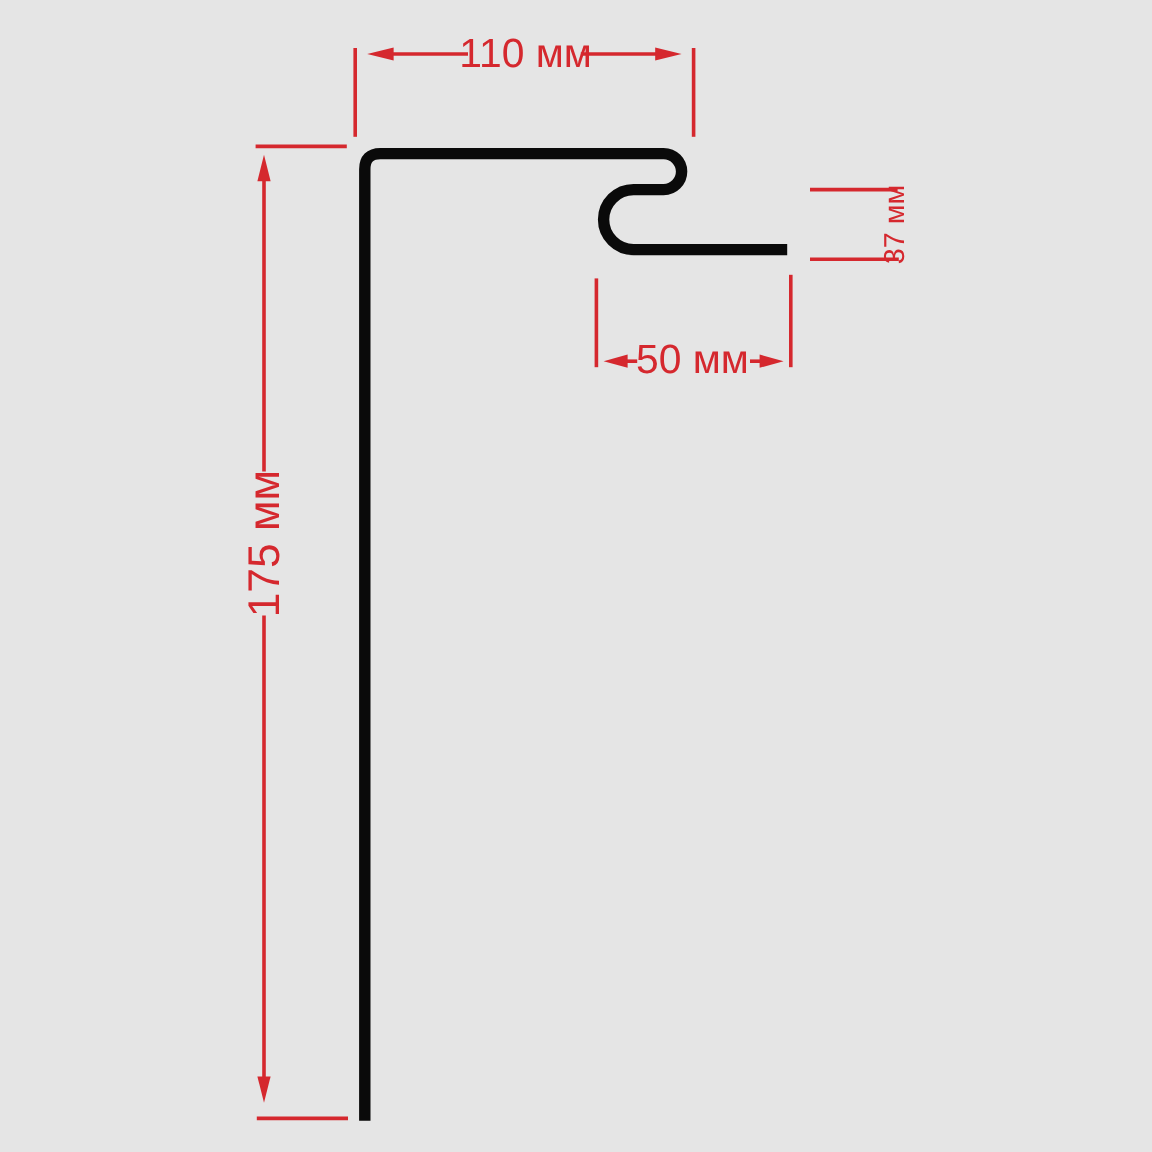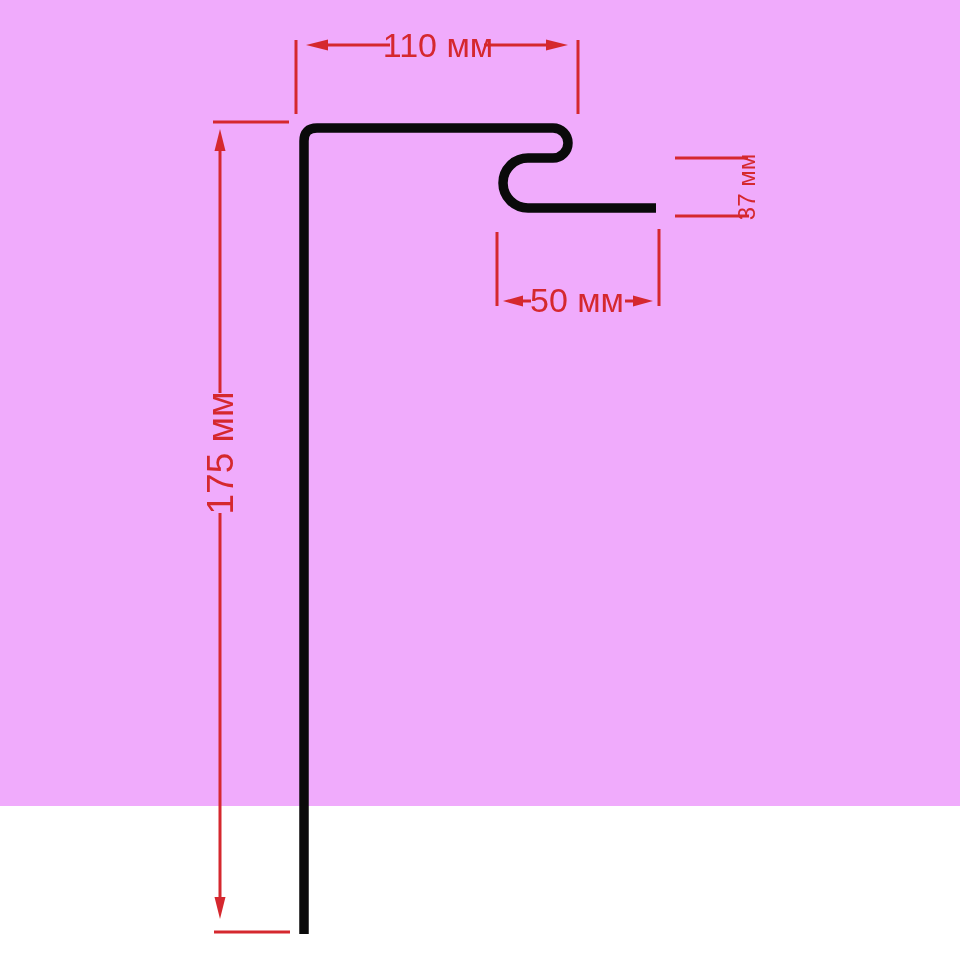--- a/index.html
+++ b/index.html
@@ -7,22 +7,22 @@
     padding: 0;
     background: #ffffff;
     width: 960px;
     height: 960px;
     overflow: hidden;
     font-family: "Liberation Sans", "DejaVu Sans", sans-serif;
   }
   .stage {
     position: relative;
     width: 960px;
-    height: 806px;
-    background: #f0abfc;
+    height: 960px;
+    background: #e5e5e5;
   }
   svg { display: block; }
   .dim-label {
     font-family: "Liberation Sans", "DejaVu Sans", sans-serif;
     font-weight: 400;
   }
 </style>
 </head>
 <body>
 

